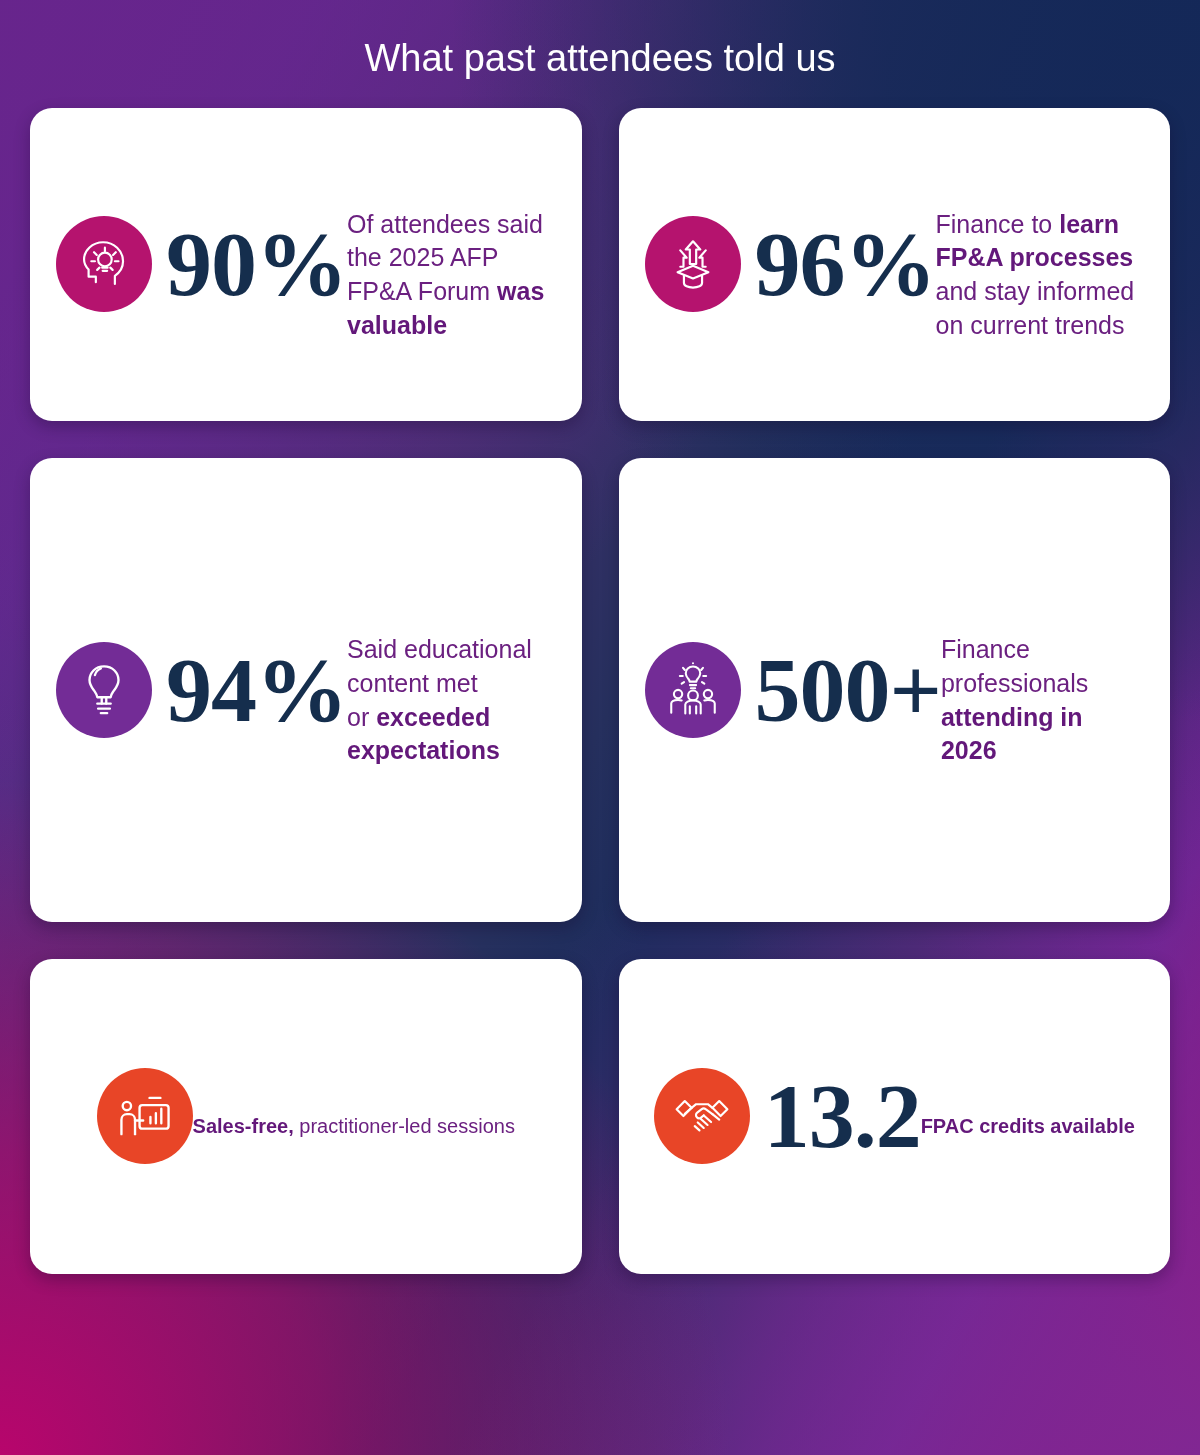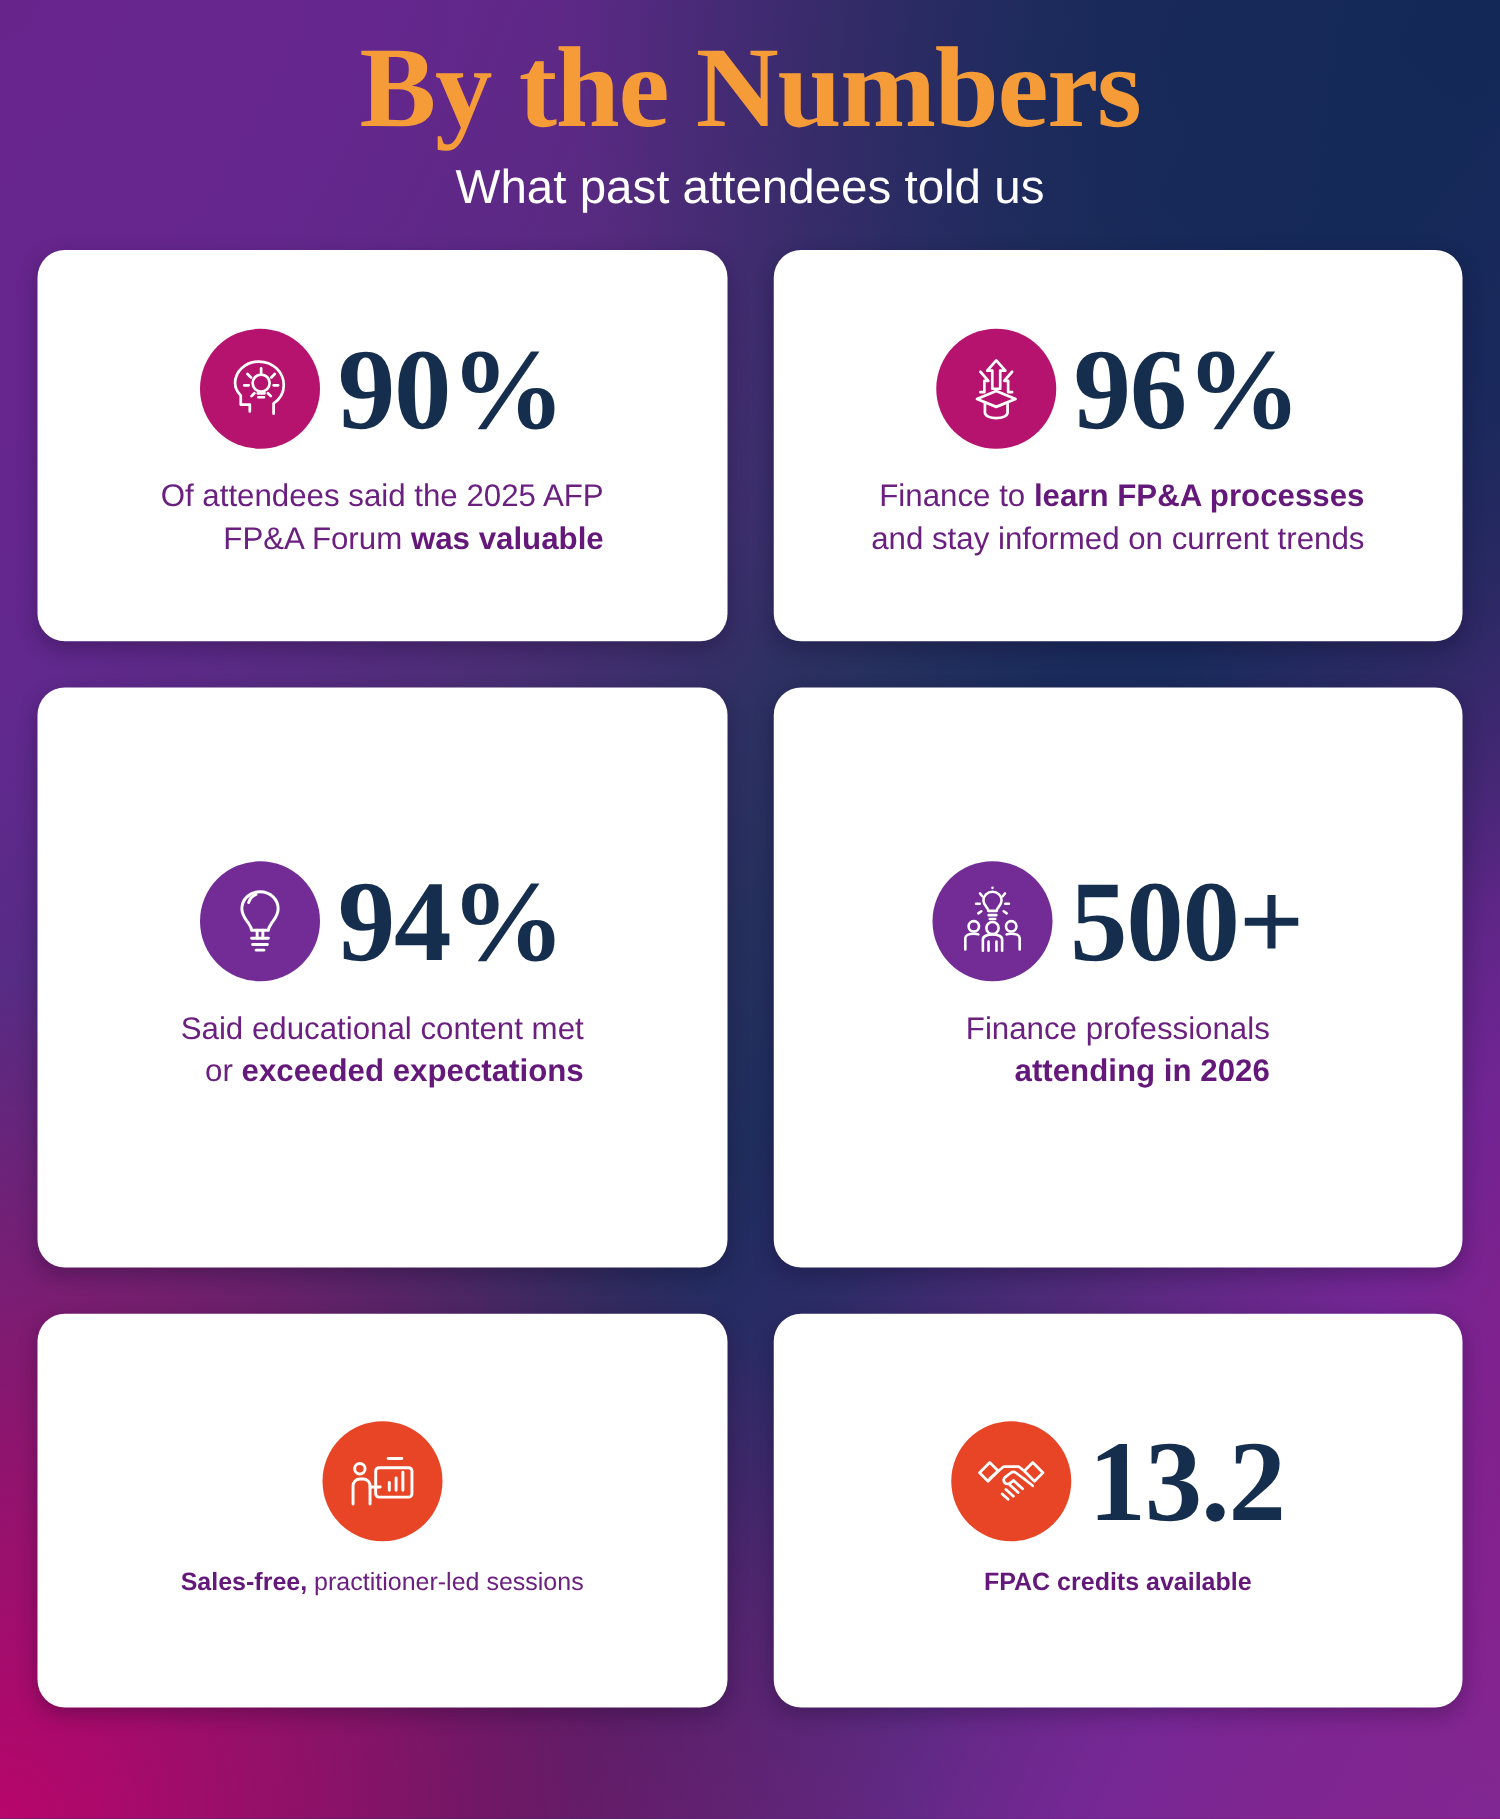--- a/index.html
+++ b/index.html
@@ -82,21 +82,21 @@
     grid-template-rows: 313px 464px 315px;
     gap: 37px 37px;
     margin-top: 26px;
   }
 
   .card {
     background: #FFFFFF;
     border-radius: 22px;
     box-shadow: 0 6px 16px rgba(20,6,40,0.30);
     display: flex;
-    flex-direction: column;
+    flex-direction: row;
     align-items: center;
     justify-content: center;
     box-sizing: border-box;
     padding: 18px 26px;
   }
 
   .stat-row {
     display: flex;
     align-items: center;
     justify-content: center;
@@ -125,39 +125,38 @@
     font-weight: bold;
     font-size: 92px;
     line-height: 1;
     color: #152E4D;
     letter-spacing: -1px;
     white-space: nowrap;
   }
 
   .caption {
     margin-top: 22px;
-    text-align: right;
+    text-align: left;
     font-family: "Liberation Sans", sans-serif;
     font-size: 25px;
     line-height: 1.35;
     color: #6B2080;
     max-width: 480px;
   }
   .caption b { font-weight: bold; color: #63187A; }
 
   .card.compact .caption { margin-top: 20px; font-size: 20px; }
 </style>
 </head>
 <body>
 
 <div class="poster">
   <div class="content">
 
     <div class="header">
-      <h1 class="title">By the Numbers</h1>
       <p class="subtitle">What past attendees told us</p>
     </div>
 
     <div class="grid" id="stats-grid">
         <div class="card">
           <div class="stat-row">
             <div class="icon-circle c-magenta">
     <svg viewBox="0 0 64 64" fill="none" stroke="#fff" stroke-width="2.4" stroke-linecap="round" stroke-linejoin="round">
       <path d="M44 54v-9c6-4 9-10 9-16C53 17 43 8 31 8 19 8 10 17 10 27c0 5 2 8 5 11v8h8v6"></path>
       <circle cx="33" cy="27" r="7.5"></circle>

